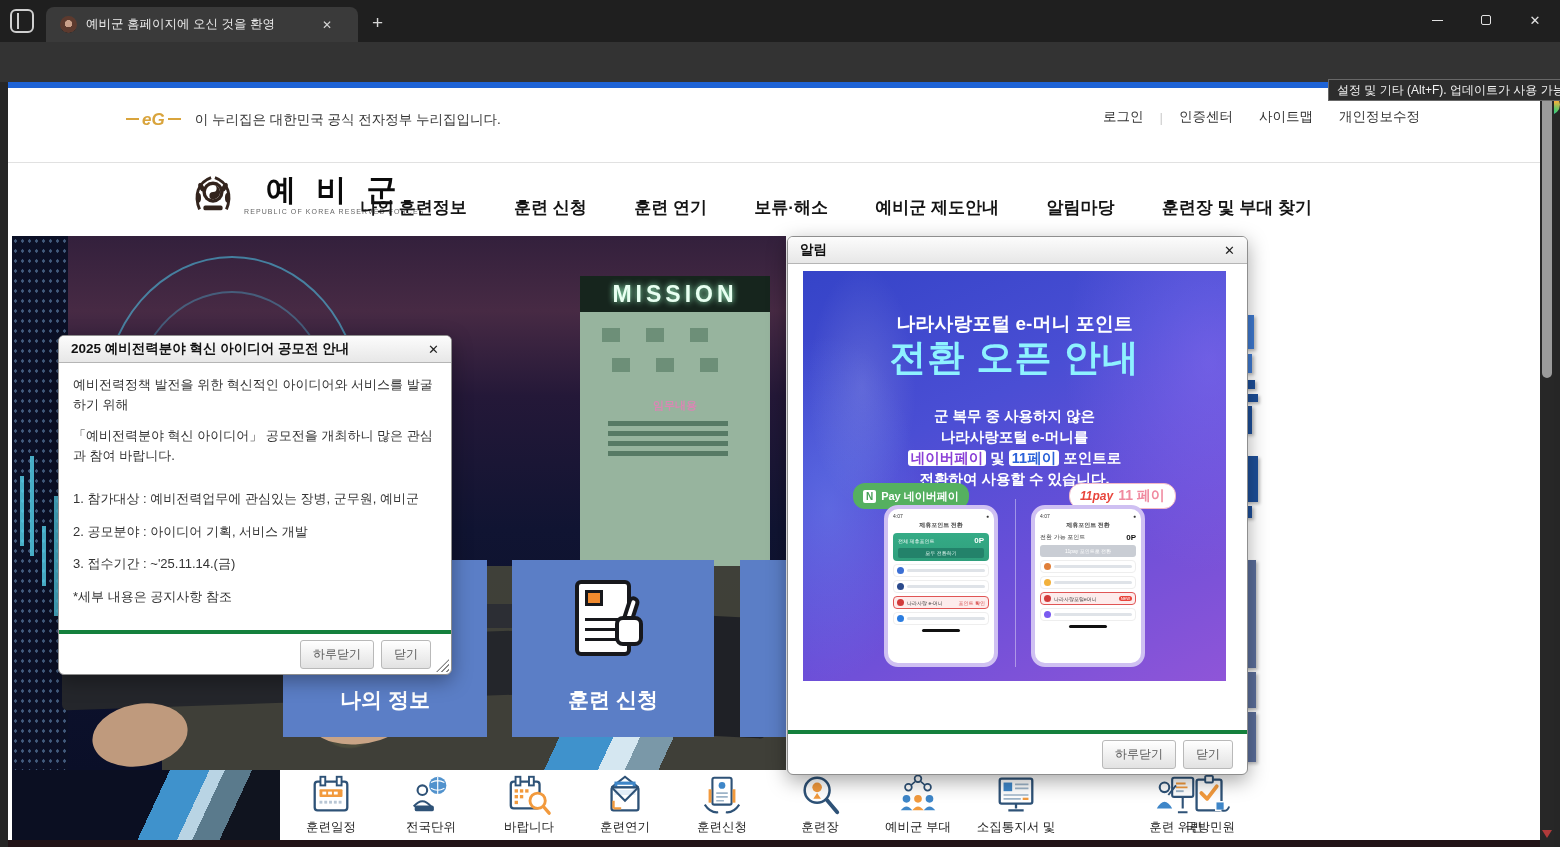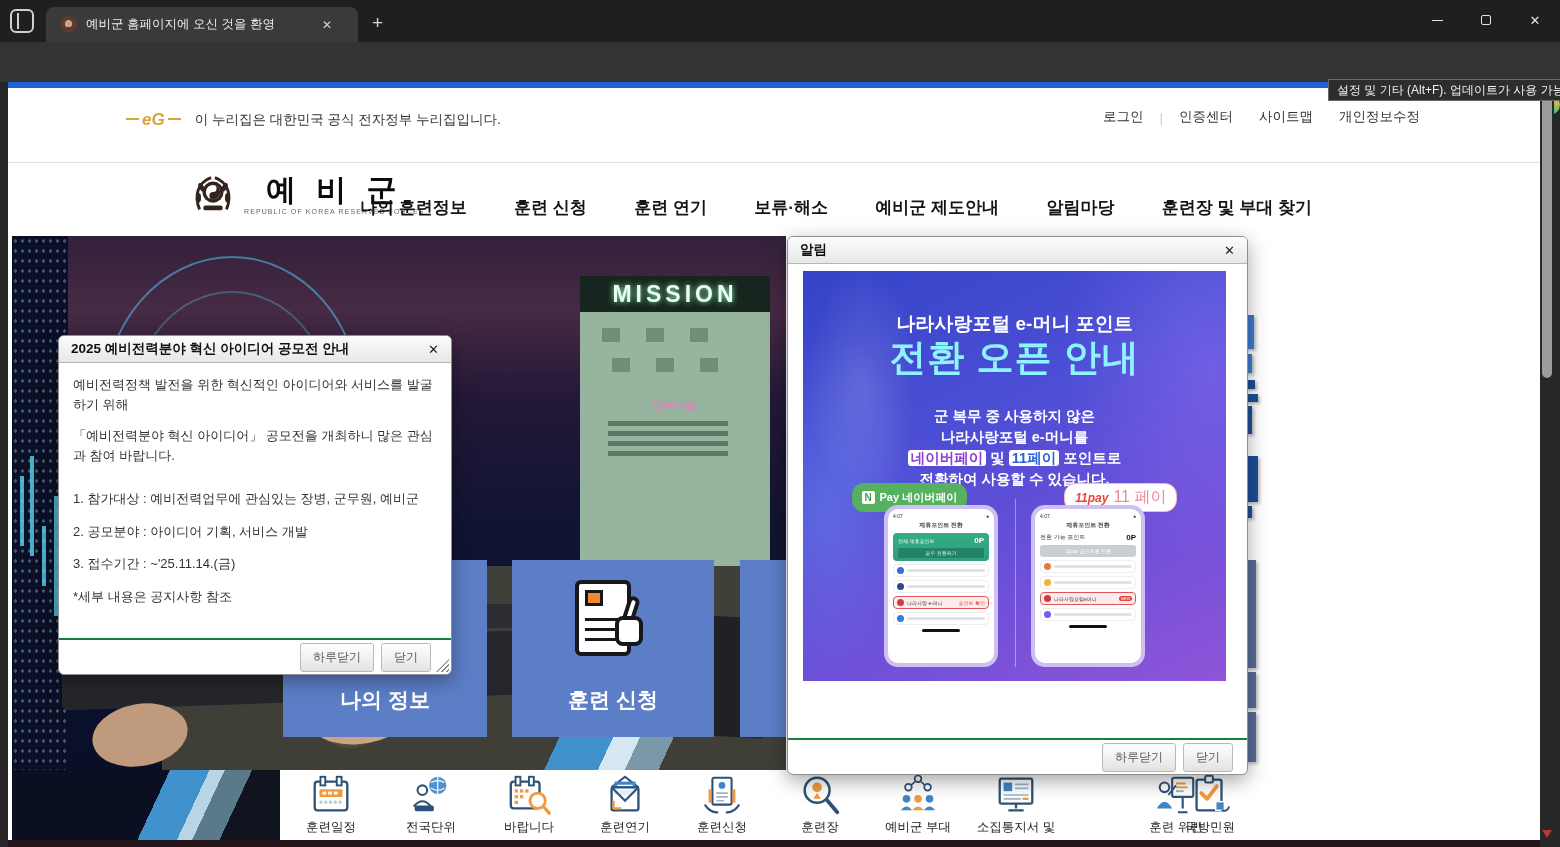--- a/index.html
+++ b/index.html
@@ -126,21 +126,21 @@
   .quick-item svg { display:block; margin:0 auto; }
   .quick-label { font-size:12.5px; color:#222; margin-top:1px; white-space:nowrap; }
 
   
   .popup { position:absolute; background:#fff; border:1px solid #8e8e8e; border-radius:6px;
            box-shadow:0 6px 20px rgba(0,0,0,.35); z-index:50; }
   .popup-head { height:27px; background:linear-gradient(#fcfcfc,#e7e7e7); border-bottom:1px solid #b5b5b5;
                 border-radius:5px 5px 0 0; display:flex; align-items:center; padding:0 12px; }
   .popup-title { font-weight:bold; font-size:13.5px; color:#111; }
   .popup-close { margin-left:auto; font-size:13px; font-weight:bold; color:#222; }
-  .popup-foot { position:absolute; left:0; right:0; bottom:0; height:36px; border-top:2px solid #15803d;
+  .popup-foot { position:absolute; left:0; right:0; bottom:0; height:44px; border-top:4px solid #15803d;
                 display:flex; align-items:center; justify-content:flex-end; gap:7px; padding:0 20px; }
   .btn { background:linear-gradient(#ffffff,#e2e2e2); border:1px solid #b9b9b9; border-radius:3px;
          color:#555; font-size:12px; padding:5px 12px; }
   .rsz { position:absolute; right:2px; bottom:2px; width:13px; height:13px;
          background:repeating-linear-gradient(135deg, transparent 0 2px, #8a8a8a 2px 3.5px);
          clip-path:polygon(100% 0, 100% 100%, 0 100%); }
 
   .notice-body { padding:12px 14px 0; font-size:13px; color:#333; line-height:1.5; }
   .notice-body .np1 { margin-bottom:12px; }
   .notice-body .np2 { margin-bottom:24px; }
@@ -159,21 +159,21 @@
   .hl-naver { background:#fff; color:#8a3fd6; border-radius:3px; padding:0 3px; }
   .hl-11 { background:#fff; color:#2b62d9; border-radius:3px; padding:0 3px; }
   .badge-row { left:0; top:212px; width:100%; display:flex; justify-content:space-around; }
   .badge-naver { background:#55b060; border-radius:12px; padding:3px 10px; color:#fff; font-size:11px; font-weight:bold;
                  display:inline-flex; align-items:center; gap:5px; }
   .n-sq { width:13px; height:13px; background:#fff; color:#45a055; font-weight:900; font-size:10px;
           border-radius:2px; display:flex; align-items:center; justify-content:center; }
   .badge-11 { background:#fff; border:1px solid #f2b9c6; border-radius:12px; padding:3px 10px;
               display:inline-flex; align-items:center; gap:5px; }
   .b11-logo { color:#e8453c; font-weight:900; font-style:italic; font-size:12px; }
-  .b11-sub { color:#f08aa0; font-size:16px; font-weight:normal; }
+  .b11-sub { color:#f08aa0; font-size:14px; font-weight:bold; }
   .pv-div { left:50%; top:228px; width:1px; height:168px; background:rgba(255,255,255,.4); }
   .phone { position:absolute; top:234px; width:114px; height:162px; background:#fff; border:4px solid #cfc0f2;
            border-radius:14px; padding:4px 5px; font-size:6px; color:#444; overflow:hidden; }
   .ph-status { display:flex; justify-content:space-between; font-size:5px; color:#333; }
   .ph-head { text-align:center; font-weight:bold; font-size:6px; margin:2px 0 3px; }
   .green-card { background:linear-gradient(#35ab86,#2f9f7c); border-radius:4px; padding:3px 5px; color:#fff; }
   .gc-top { display:flex; justify-content:space-between; align-items:center; font-size:5px; }
   .gc-val { font-size:8px; font-weight:bold; }
   .g-btn { margin-top:3px; background:#23826a; border-radius:2px; text-align:center; font-size:5px; padding:2px 0; color:#dff5ee; }
   .gray-btn { background:#c9cdd4; color:#fff; border-radius:3px; text-align:center; font-size:5px; padding:3px 0; margin-top:3px; }

